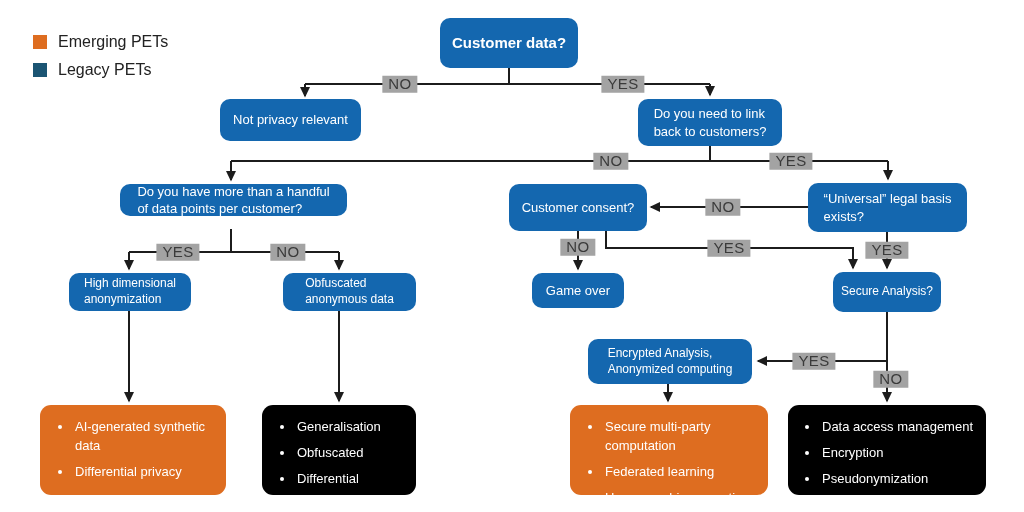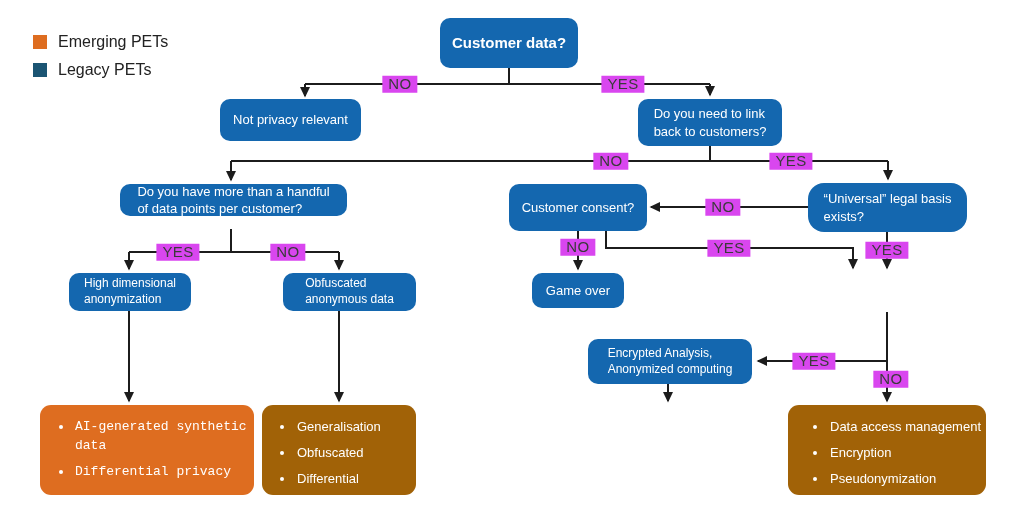--- a/index.html
+++ b/index.html
@@ -11,27 +11,27 @@
     position:absolute; display:flex; align-items:center; justify-content:center;
     text-align:left; background:#1467AF; color:#ffffff; border-radius:10px;
     font-size:13px; line-height:1.32; white-space:pre-line; padding:2px 6px;
     box-sizing:border-box;
   }
   .node.title { font-size:15px; font-weight:700; }
   .node.small { font-size:12px; }
 
   .outcome { position:absolute; border-radius:11px; color:#fff; box-sizing:border-box; font-size:13px; }
   .outcome.emerging { background:#DE6D20; }
-  .outcome.legacy   { background:#a16207; }
+  .outcome.legacy   { background:#000000; }
   .outcome ul { margin:0; padding:13px 6px 6px 33px; list-style:disc; }
   .outcome li { margin-bottom:7px; line-height:1.45; padding-left:2px; }
 
   .edge-label {
     position:absolute; transform:translate(-50%,-50%);
-    background:#d946ef; color:#3a3a3a; font-size:15px; line-height:1.1;
+    background:#a3a3a3; color:#3a3a3a; font-size:15px; line-height:1.1;
     padding:0 6px; letter-spacing:0.4px; white-space:nowrap;
   }
 
   .legend { position:absolute; left:33px; top:35px; }
   .legend-item { display:flex; align-items:center; gap:11px; height:14px; margin-bottom:14px; }
   .swatch { width:14px; height:14px; display:inline-block; flex:0 0 auto; }
   .legend-label { font-size:16px; color:#222222; }
 </style>
 </head>
 <body>
@@ -103,57 +103,65 @@
   <div class="node small" style="left:69px; top:273px; width:122px; height:38px;">High dimensional
 anonymization</div>
 
   <div class="node small" style="left:283px; top:273px; width:133px; height:38px;">Obfuscated
 anonymous data</div>
 
   <div class="node" style="left:509px; top:184px; width:138px; height:47px;">Customer consent?</div>
 
   <div class="node" style="left:532px; top:273px; width:92px; height:35px;">Game over</div>
 
-  <div class="node" style="left:808px; top:183px; width:159px; height:49px;border-radius:16px;">“Universal” legal basis
+  <div class="node" style="left:808px; top:183px; width:159px; height:49px;">“Universal” legal basis
 exists?</div>
 
+  <div class="node small" style="left:833px; top:272px; width:108px; height:40px;">Secure Analysis?</div>
 
   <div class="node small" style="left:588px; top:339px; width:164px; height:45px;">Encrypted Analysis,
 Anonymized computing</div>
 
   <span class="edge-label" style="left:400px; top:84px;">NO</span>
   <span class="edge-label" style="left:623px; top:84px;">YES</span>
   <span class="edge-label" style="left:611px; top:161px;">NO</span>
   <span class="edge-label" style="left:791px; top:161px;">YES</span>
   <span class="edge-label" style="left:178px; top:252px;">YES</span>
   <span class="edge-label" style="left:288px; top:252px;">NO</span>
   <span class="edge-label" style="left:723px; top:207px;">NO</span>
   <span class="edge-label" style="left:578px; top:247px;">NO</span>
   <span class="edge-label" style="left:729px; top:248px;">YES</span>
   <span class="edge-label" style="left:887px; top:250px;">YES</span>
   <span class="edge-label" style="left:814px; top:361px;">YES</span>
   <span class="edge-label" style="left:891px; top:379px;">NO</span>
 
-  <div class="outcome emerging" style="left:40px; top:405px; width:214px; height:90px;font-family:Liberation Mono, monospace;">
+  <div class="outcome emerging" style="left:40px; top:405px; width:186px; height:90px;">
     <ul>
       <li>AI-generated synthetic data</li>
       <li>Differential privacy</li>
     </ul>
   </div>
 
   <div class="outcome legacy" style="left:262px; top:405px; width:154px; height:90px;">
     <ul>
       <li>Generalisation</li>
       <li>Obfuscated</li>
       <li>Differential</li>
     </ul>
   </div>
 
+  <div class="outcome emerging" style="left:570px; top:405px; width:198px; height:90px;">
+    <ul>
+      <li>Secure multi-party computation</li>
+      <li>Federated learning</li>
+      <li>Homomorphic encryption</li>
+    </ul>
+  </div>
 
   <div class="outcome legacy" style="left:788px; top:405px; width:198px; height:90px;">
-    <ul style="padding-left:32px; padding-right:4px;margin-left:8px;">
+    <ul style="padding-left:32px; padding-right:4px;">
       <li>Data access management</li>
       <li>Encryption</li>
       <li>Pseudonymization</li>
     </ul>
   </div>
 
 </div>
 
 </body></html>

